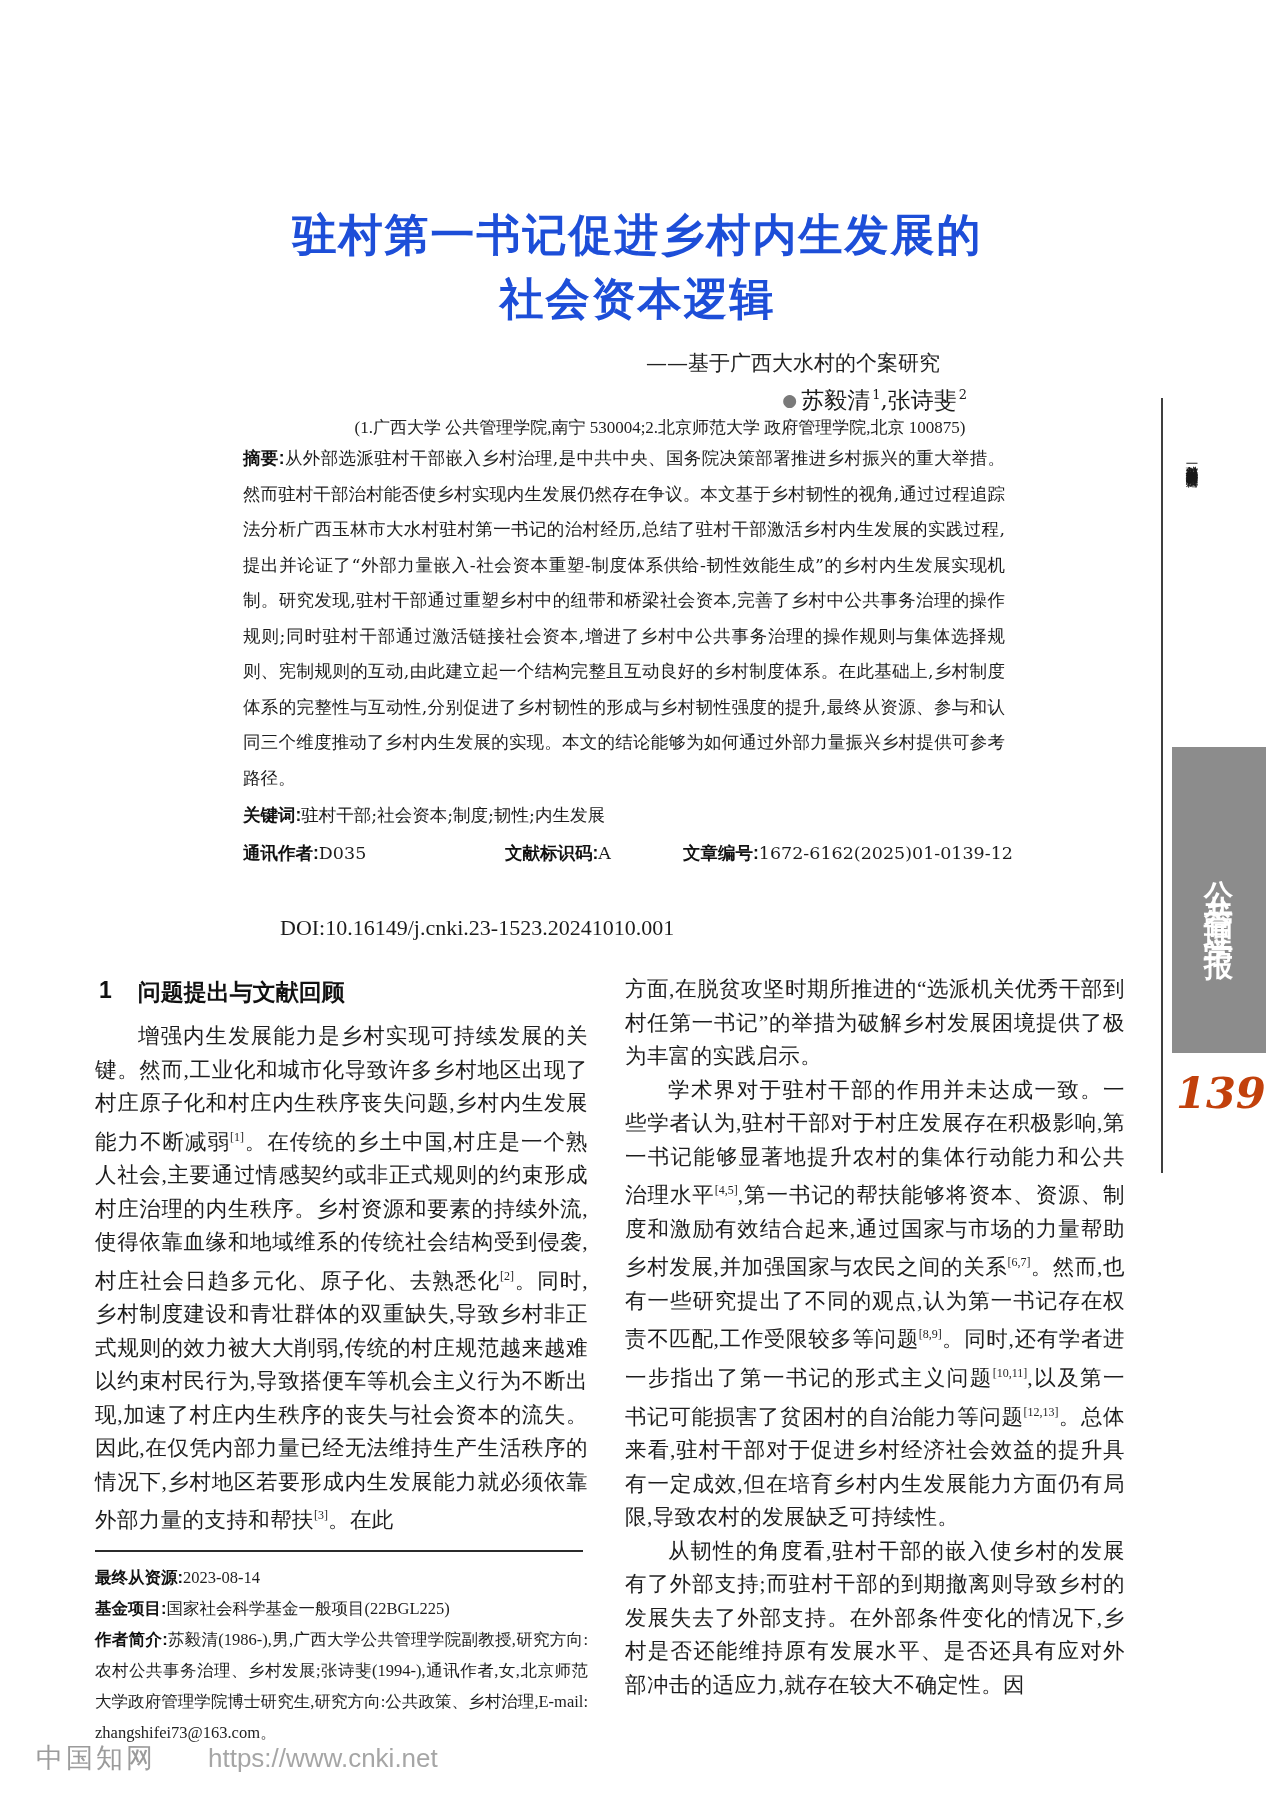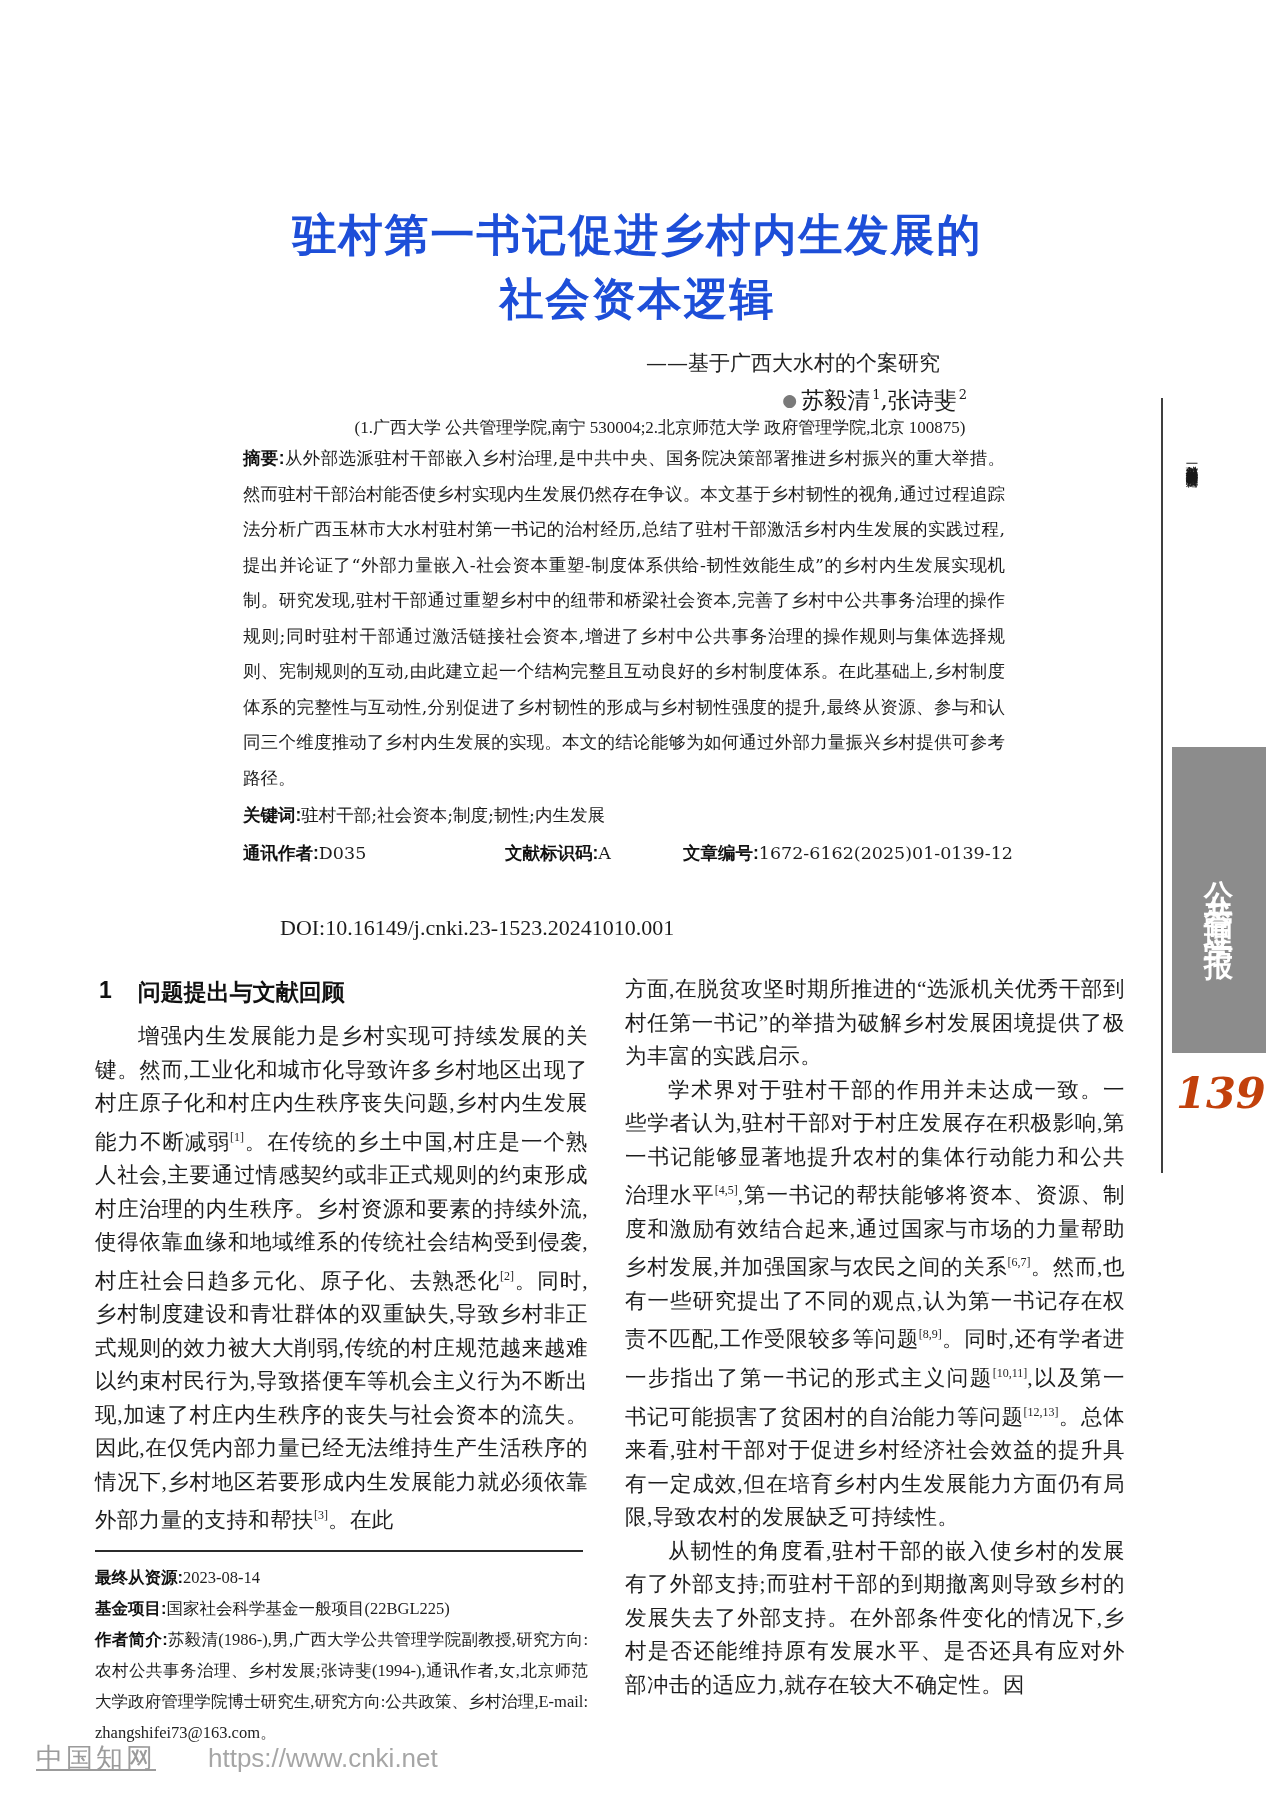--- a/index.html
+++ b/index.html
@@ -61,21 +61,21 @@
   .side-box .vtext{writing-mode:vertical-rl;color:#ffffff;
                    font-family:"Liberation Sans",sans-serif;font-weight:700;
                    font-size:29px;letter-spacing:14px;}
   .page-num{position:absolute;left:1176px;top:1068px;
             font-family:"DejaVu Serif",serif;font-style:italic;font-weight:600;
             font-size:43px;color:#c2410c;}
 
   
   .footer{position:absolute;left:36px;top:1727px;display:flex;gap:52px;align-items:baseline;}
   .footer .brand{font-family:"Liberation Sans",sans-serif;font-size:27px;
-                 letter-spacing:3px;color:#9b9b9b;text-decoration:underline;}
+                 letter-spacing:3px;color:#9b9b9b;}
   .footer .url{font-family:"Liberation Sans",sans-serif;font-size:26px;color:#a6a6a6;margin-top:16px;}
 </style>
 </head>
 <body>
 
 <div class="page">
   <div class="content">
 
     <h1 class="title">
       <span>驻村第一书记促进乡村内生发展的</span>

